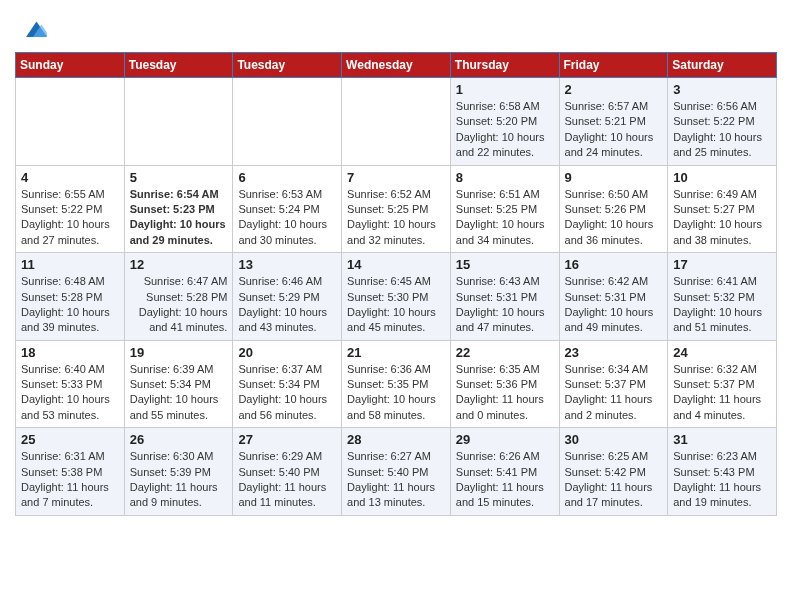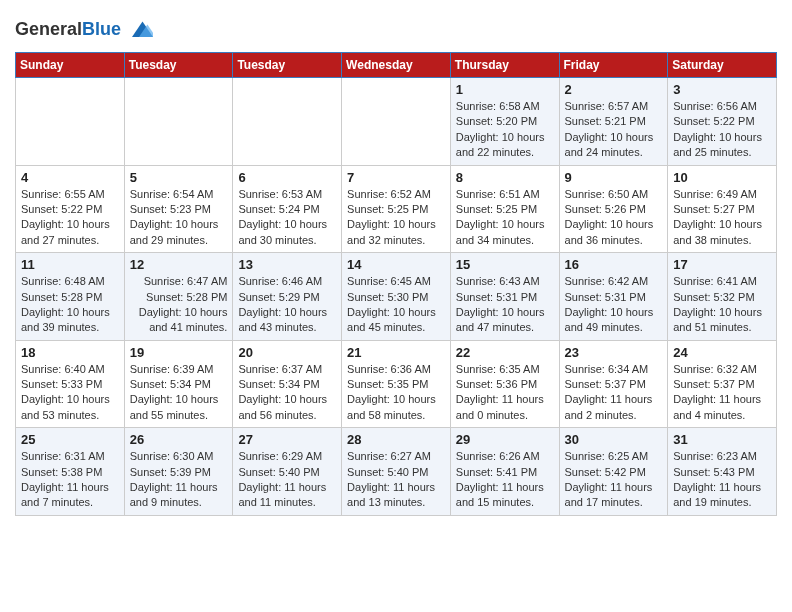--- a/index.html
+++ b/index.html
@@ -87,25 +87,20 @@
     }
     td.empty {
       background-color: #fff !important;
     }
   </style>
 </head>
 <body>
 
 <div class="header">
   <div class="logo">
-    <div>
-      <div class="logo-text">
-        <span class="logo-general">General</span><span class="logo-blue">Blue</span>
-      </div>
-    </div>
     <svg class="logo-icon" viewBox="0 0 40 40">
       <polygon points="10,30 25,8 40,30" fill="#1a6bb5"></polygon>
       <polygon points="20,30 32,12 44,30" fill="#5aacee" opacity="0.7"></polygon>
     </svg>
   </div>
 </div>
 
 <table>
   <thead>
     <tr>
@@ -149,21 +144,21 @@
       <tr>
         <td>
           <span class="day-num">4</span>
           <div class="day-info" style="white-space: pre-line;">Sunrise: 6:55 AM
 Sunset: 5:22 PM
 Daylight: 10 hours
 and 27 minutes.</div>
         </td>
         <td>
           <span class="day-num">5</span>
-          <div class="day-info" style="white-space: pre-line;">Sunrise: 6:54 AM
+          <div class="day-info" style="white-space: pre-line; font-weight: bold;">Sunrise: 6:54 AM
 Sunset: 5:23 PM
 Daylight: 10 hours
 and 29 minutes.</div>
         </td>
         <td>
           <span class="day-num">6</span>
           <div class="day-info" style="white-space: pre-line;">Sunrise: 6:53 AM
 Sunset: 5:24 PM
 Daylight: 10 hours
 and 30 minutes.</div>

